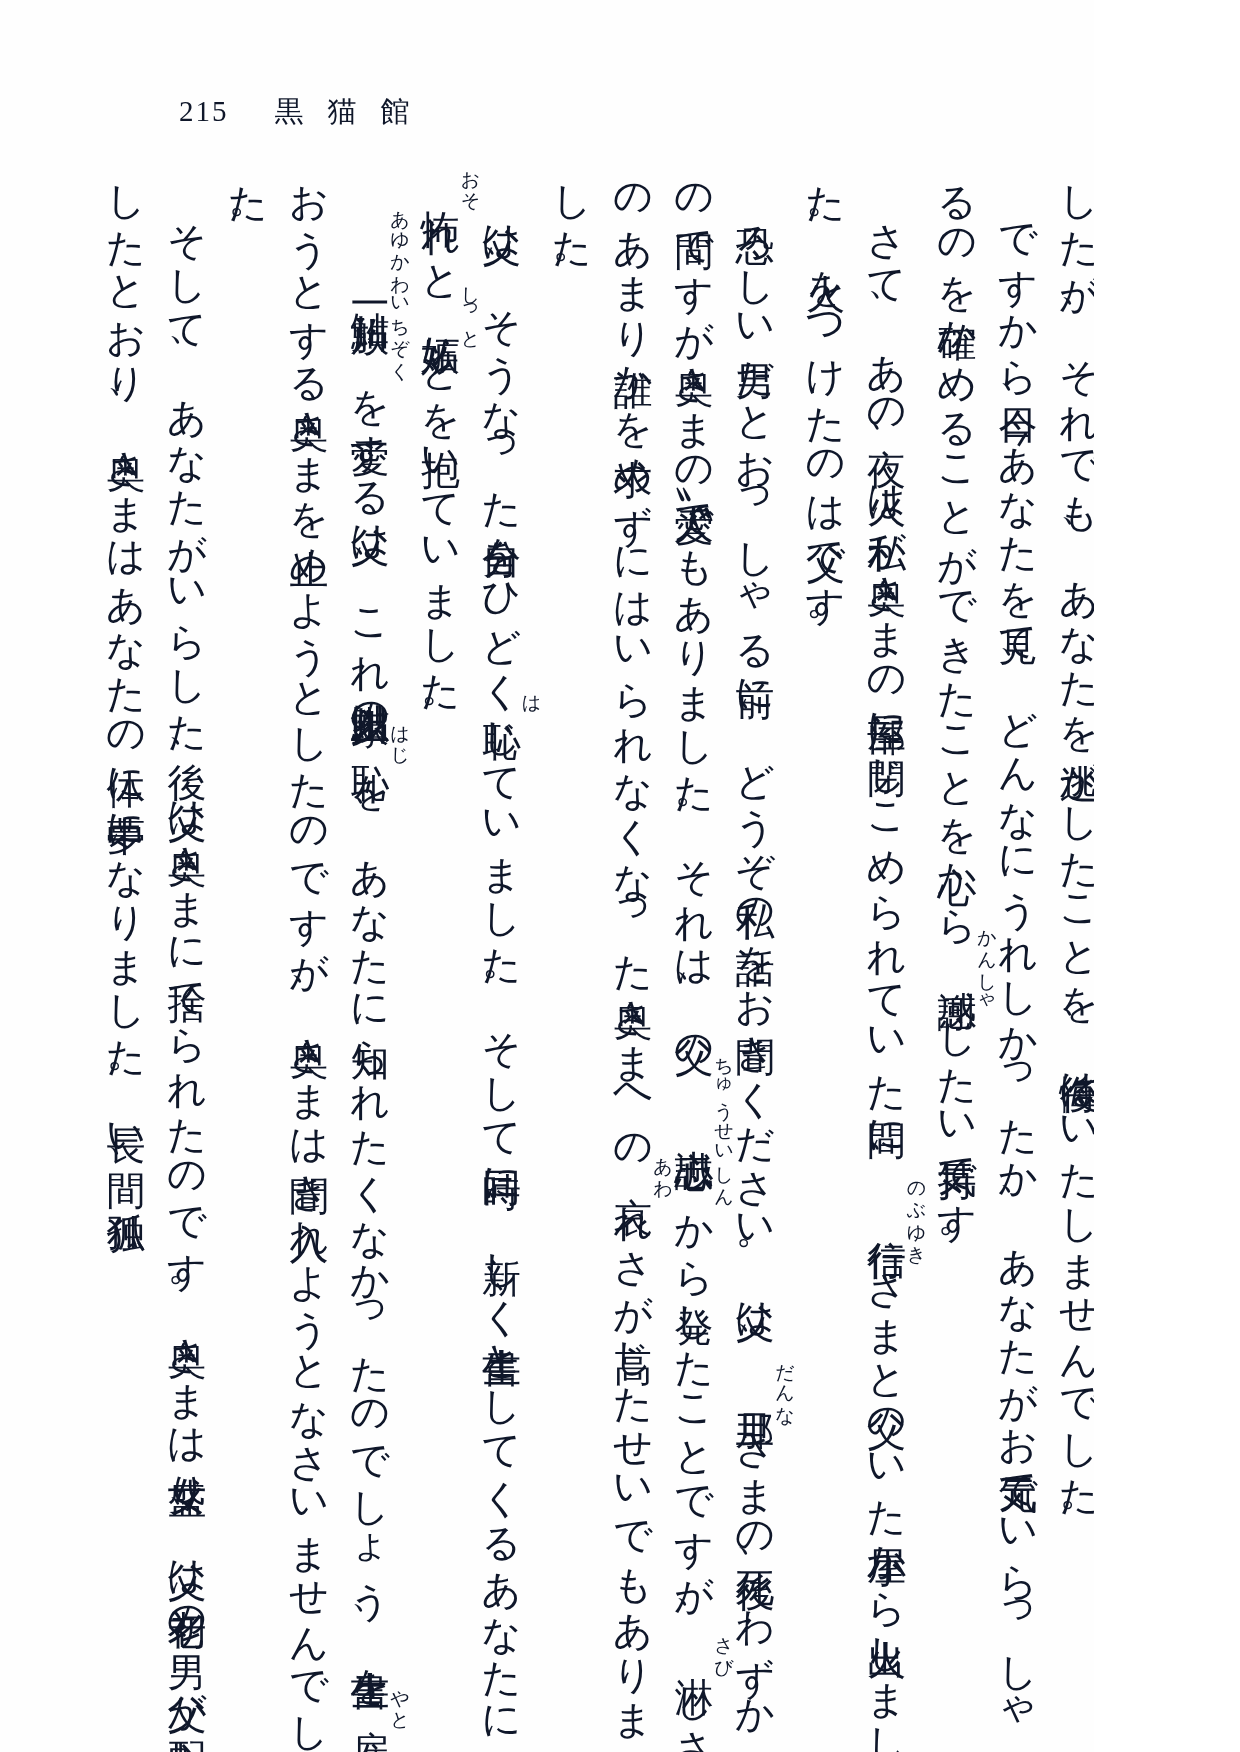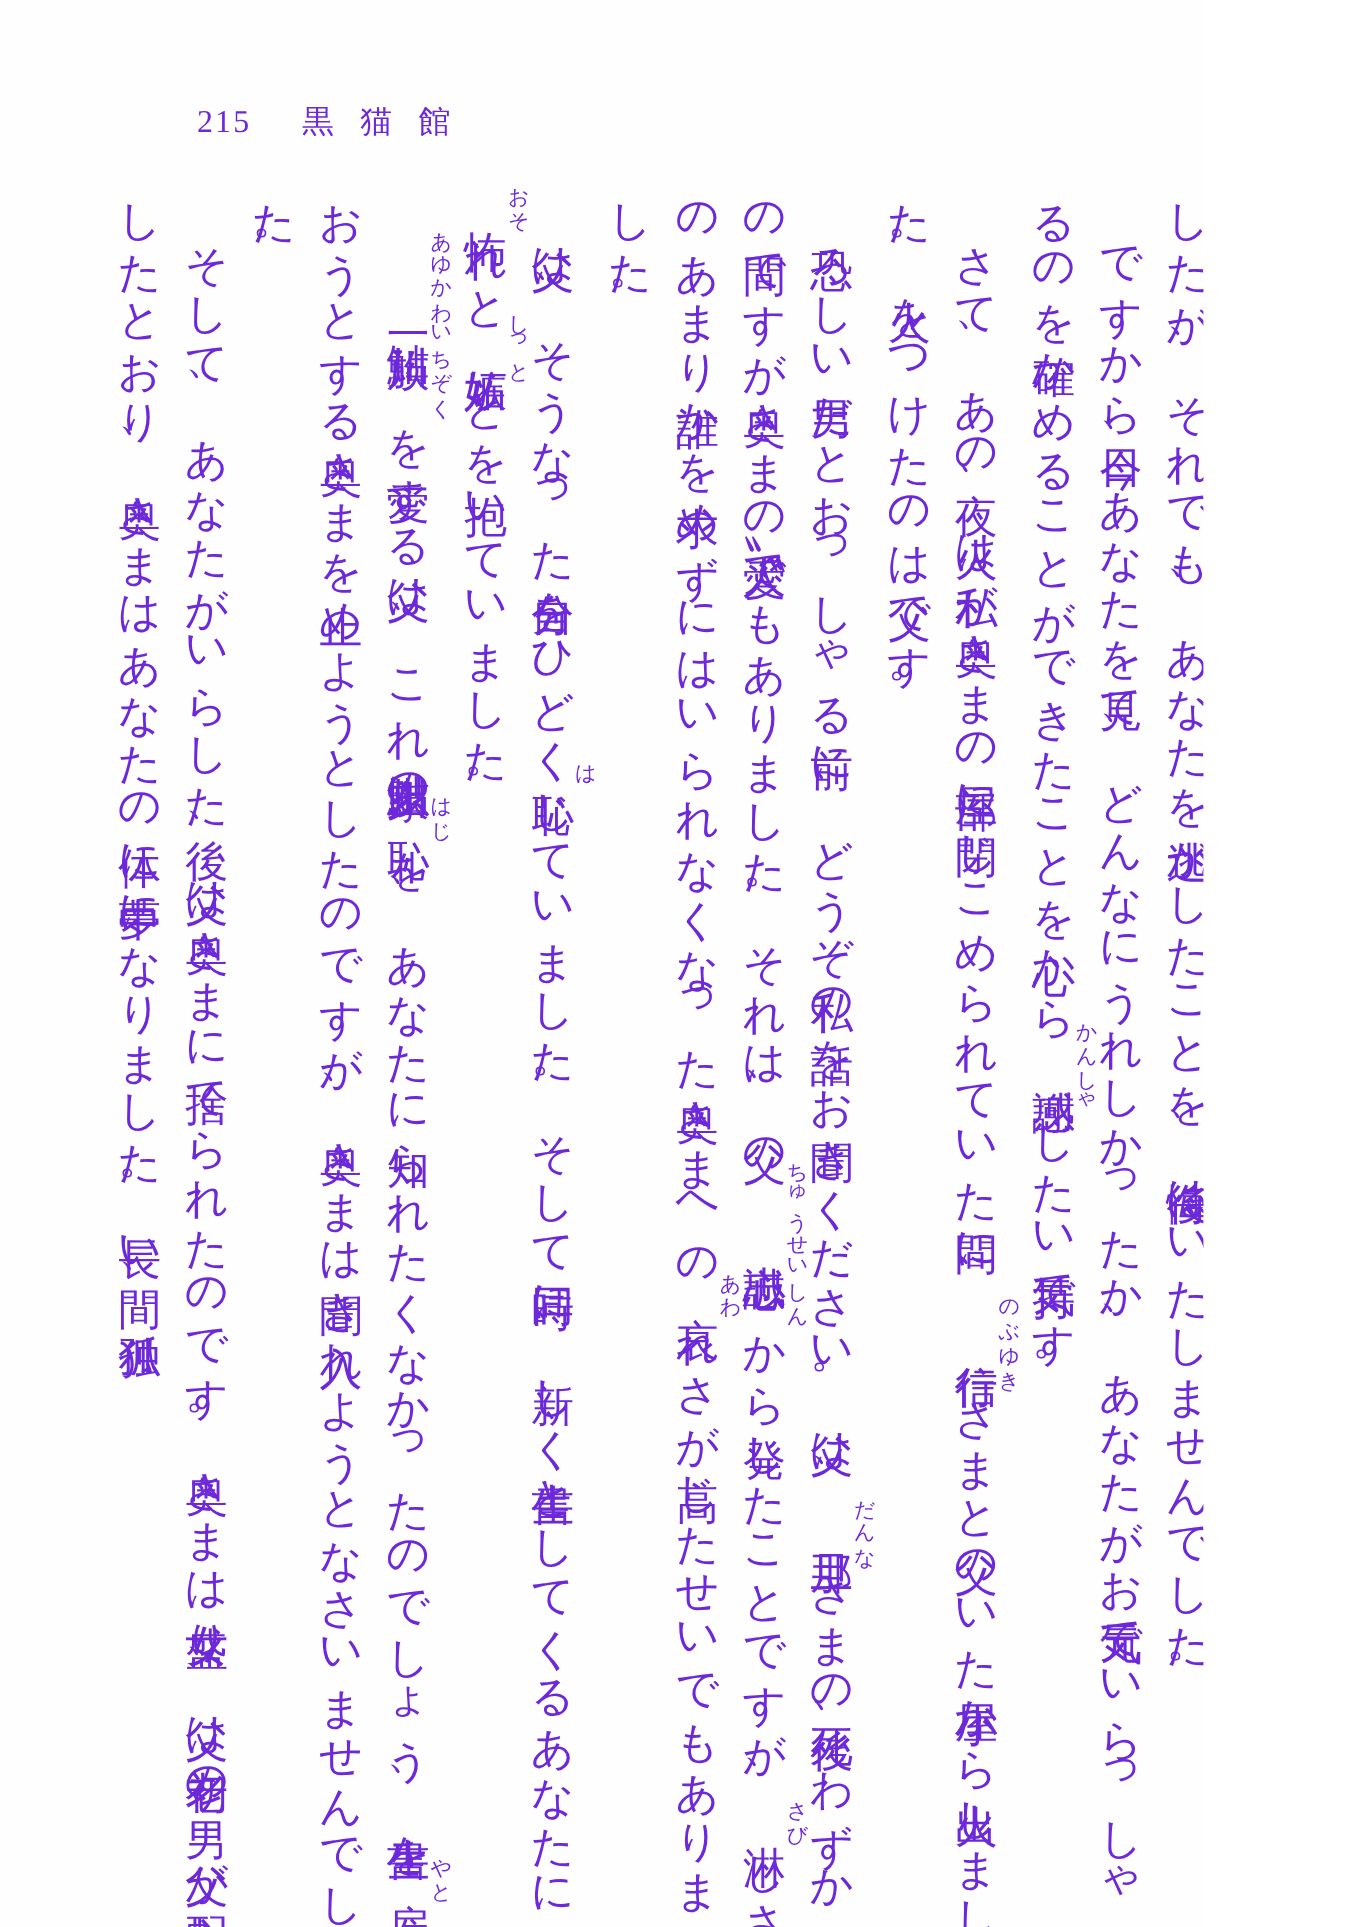--- a/index.html
+++ b/index.html
@@ -6,21 +6,21 @@
   html, body { width: 1240px; height: 1752px; }
   body {
     background: #ffffff;
     font-family: "Liberation Serif", "DejaVu Serif", serif;
   }
   .page {
     position: relative;
     width: 1094px;
     height: 1752px;
     background: #fefefe;
-    color: #6d28d9;
+    color: #0f172a;
     overflow: hidden;
   }
   .running-header {
     position: absolute;
     top: 96px;
     left: 179px;
     font-size: 29px;
     line-height: 1.1;
     white-space: nowrap;
   }

